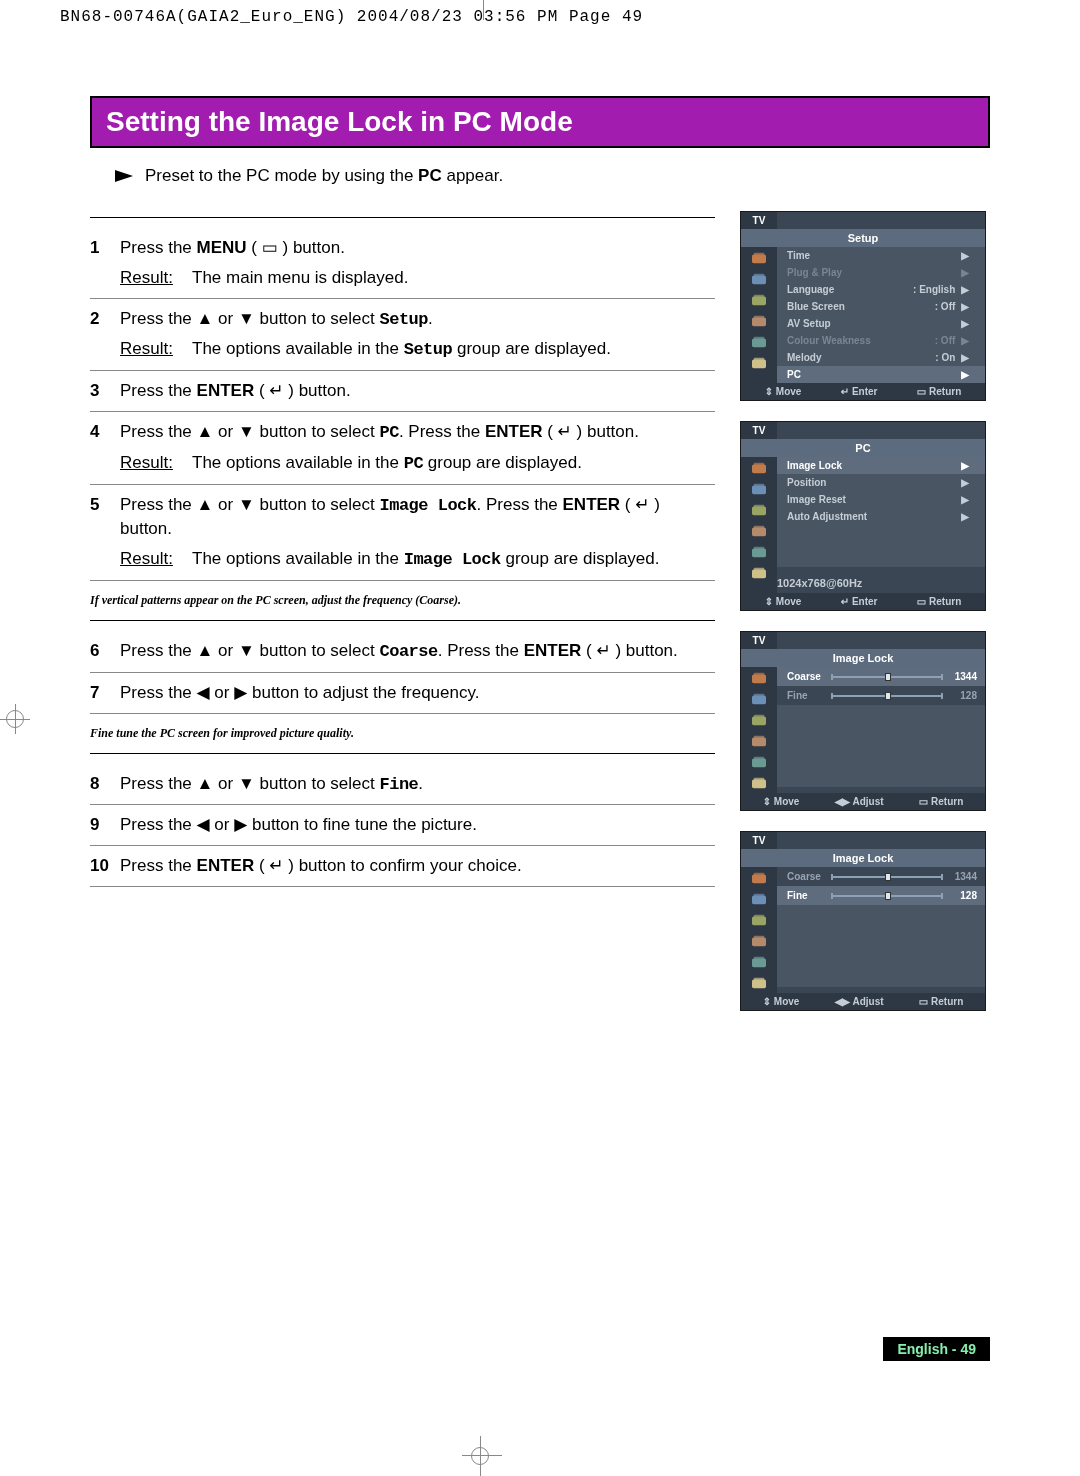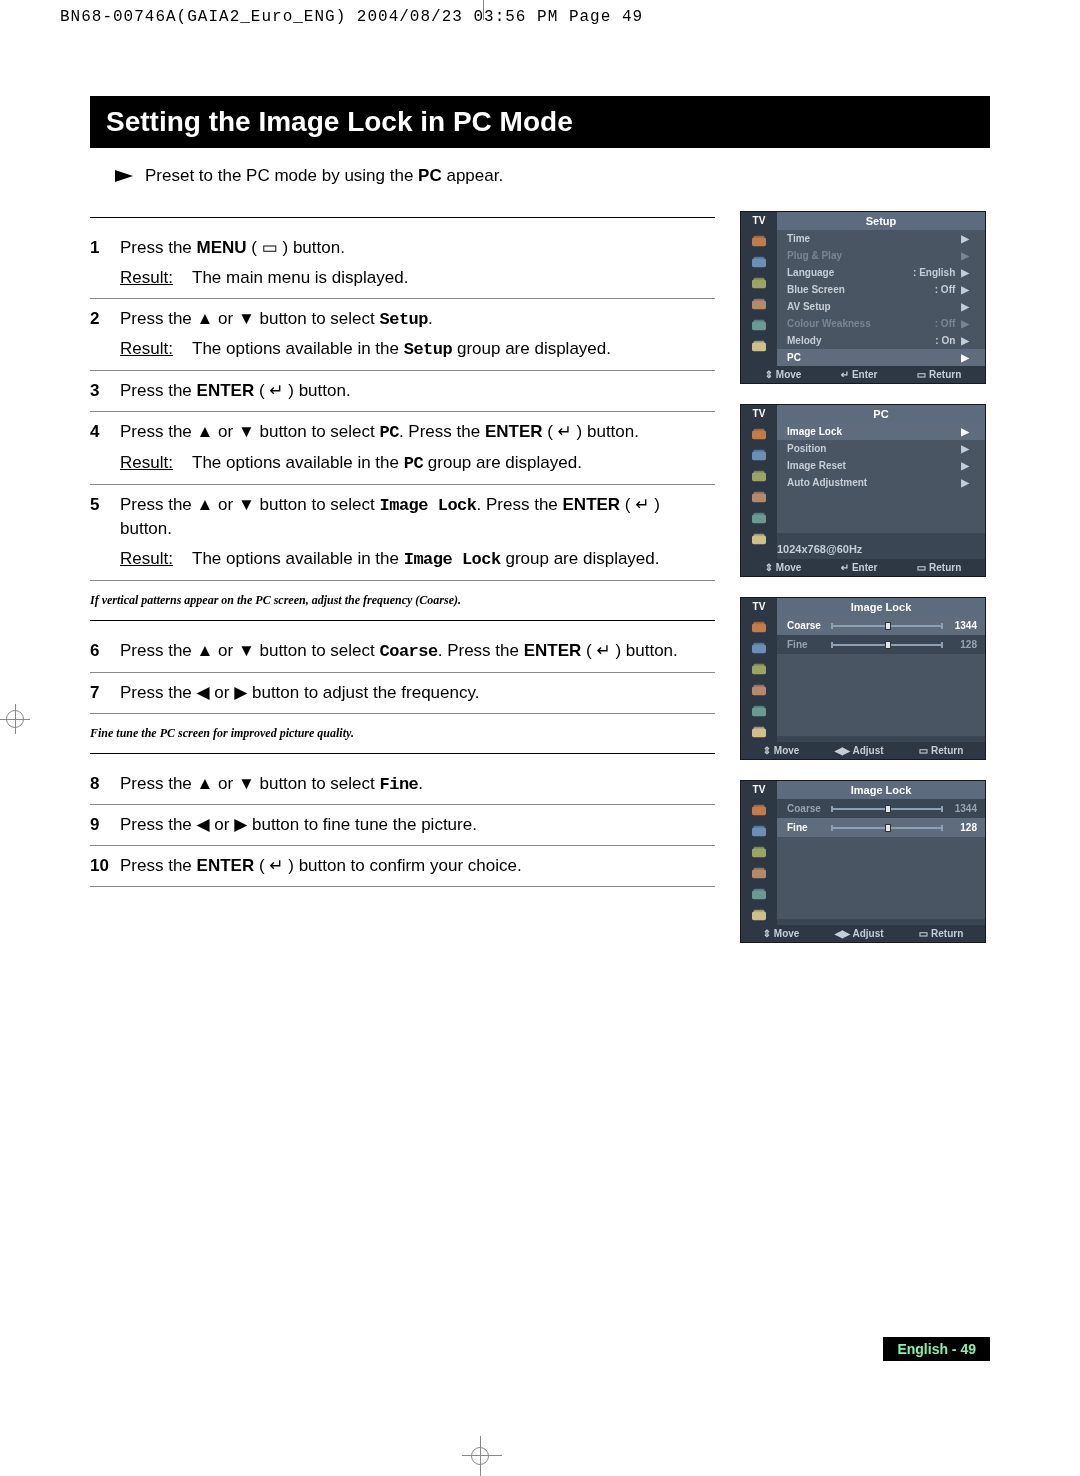--- a/index.html
+++ b/index.html
@@ -2,41 +2,41 @@
 <html><head>
 <meta charset="utf-8">
 <style>
 * { margin: 0; padding: 0; box-sizing: border-box; }
 body { font-family: Arial, Helvetica, sans-serif; width: 1080px; height: 1476px; background: #fff; position: relative; }
 .page { position: relative; width: 100%; height: 100%; }
 .header-info { font-family: 'Courier New', monospace; font-size: 16px; letter-spacing: 1px; color: #000; padding: 8px 0 0 60px; }
 .cropmark-top { position: absolute; top: 0; left: 465px; width: 40px; height: 30px; }
 .cropmark-top::before { content: ''; position: absolute; left: 18px; top: 0; width: 1px; height: 20px; background: #888; }
 .content { padding: 70px 90px 40px 90px; }
-.title-band { background: #000000; color: #fff; padding: 8px 14px; font-weight: bold; font-family: Arial, sans-serif; font-size: 28px; border: 1px solid #000; }
+.title-band { background: #a21caf; color: #fff; padding: 8px 14px; font-weight: bold; font-family: Arial, sans-serif; font-size: 28px; border: 1px solid #000; }
 .title-outer { border: 1.5px solid #000; padding: 0; margin-bottom: 18px; }
 .preset { display: flex; align-items: center; margin-left: 25px; font-size: 17px; margin-bottom: 25px; }
 .arrow-right { width: 0; height: 0; border-top: 6px solid transparent; border-bottom: 6px solid transparent; border-left: 18px solid #000; margin-right: 12px; }
 .pc-bold { font-weight: bold; }
 .columns { display: flex; gap: 25px; }
 .left-col { flex: 1; }
 .right-col { width: 250px; }
 .step-row { display: flex; border-bottom: 1px solid #888; padding: 8px 0 8px 0; font-size: 17px; line-height: 1.4; }
 .step-num { width: 30px; font-weight: bold; flex-shrink: 0; }
 .step-body { flex: 1; }
 .result-row { display: flex; margin-top: 6px; }
 .result-label { text-decoration: underline; width: 72px; flex-shrink: 0; }
 .result-text { flex: 1; }
 .mono { font-family: 'Courier New', monospace; font-weight: bold; letter-spacing: -0.5px; }
 .ital { font-style: italic; font-weight: bold; font-family: Georgia, serif; font-size: 12px; padding: 12px 0 6px 0; }
 .hr-thick { border: none; border-top: 1.5px solid #000; margin: 6px 0 10px 0; }
 
 
 .osd { background: #3b4654; border: 1px solid #1a1a1a; width: 246px; color: #ccc; font-size: 10px; margin-bottom: 20px; font-family: Arial, sans-serif; }
-.osd-header { display: flex; }
+.osd-header { display: flex; flex-direction: column; }
 .osd-tv { width: 36px; text-align: center; background: #2e3744; color: #fff; font-weight: bold; padding: 3px 0; font-size: 10px; }
 .osd-title { flex: 1; text-align: center; background: #5c6b7d; color: #fff; font-weight: bold; padding: 3px 0; font-size: 11px; }
 .osd-body { display: flex; }
 .osd-icons { width: 36px; background: #2e3744; display: flex; flex-direction: column; }
 .osd-icon { width: 36px; height: 21px; display: flex; align-items: center; justify-content: center; }
 .osd-icon svg { width: 18px; height: 14px; }
 .osd-menu { flex: 1; }
 .osd-item { display: flex; padding: 3px 16px 3px 10px; font-weight: bold; background: #4a5564; color: #c5cdd6; }
 .osd-item.dim { color: #7b8592; }
 .osd-item.sel { background: #5e6c7e; color: #fff; }

